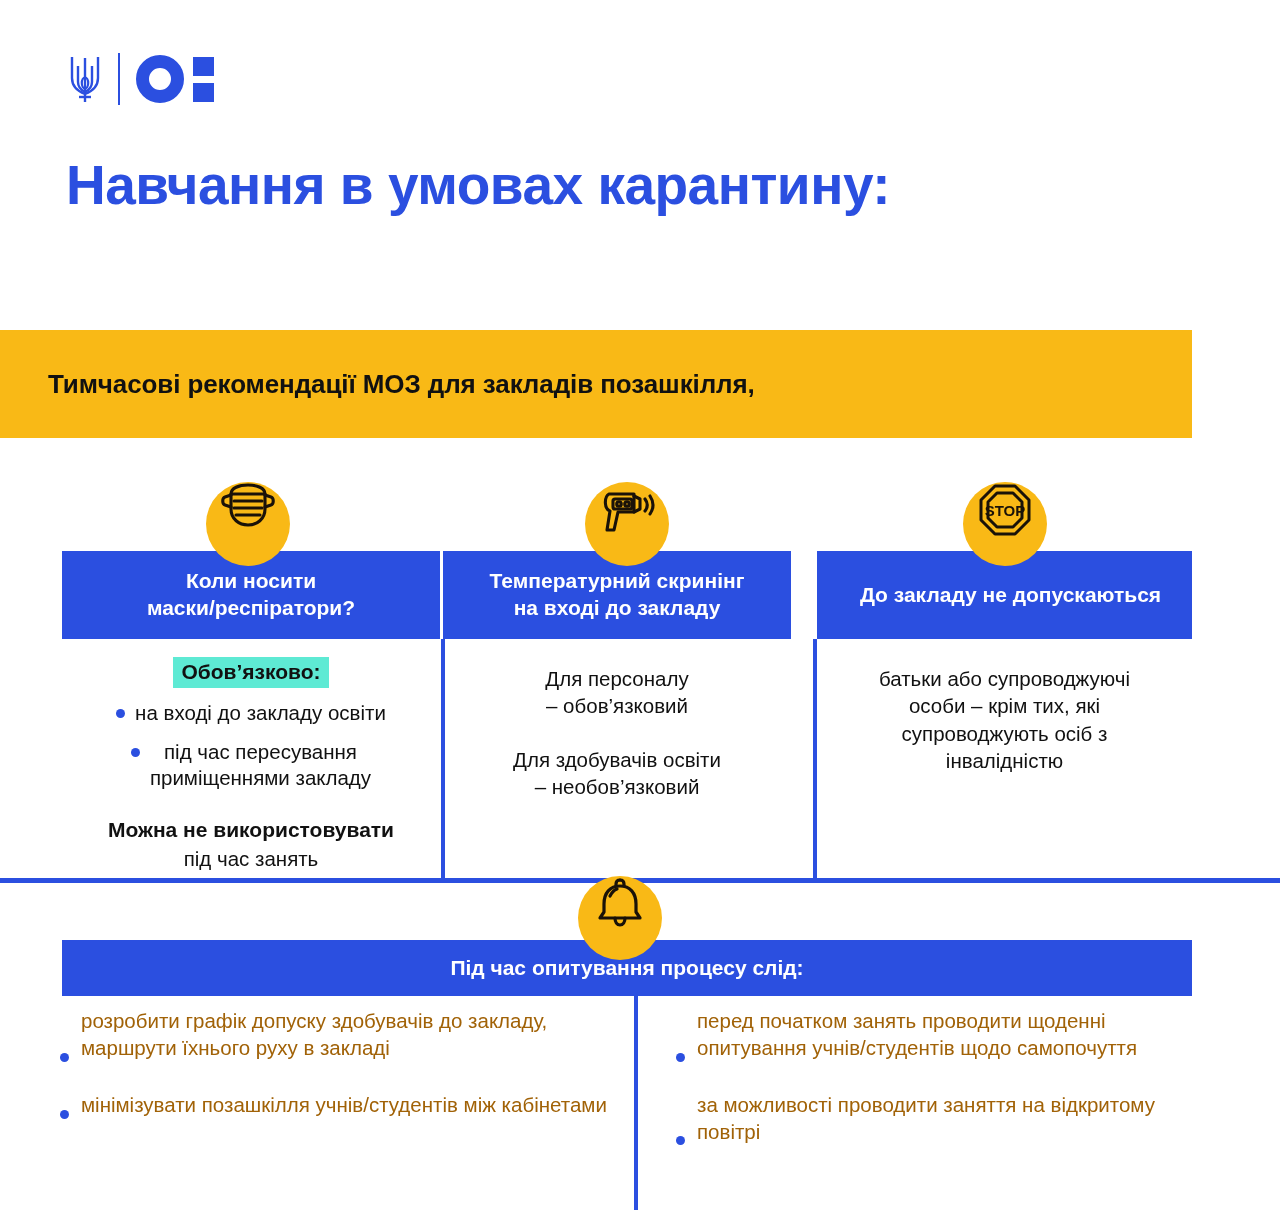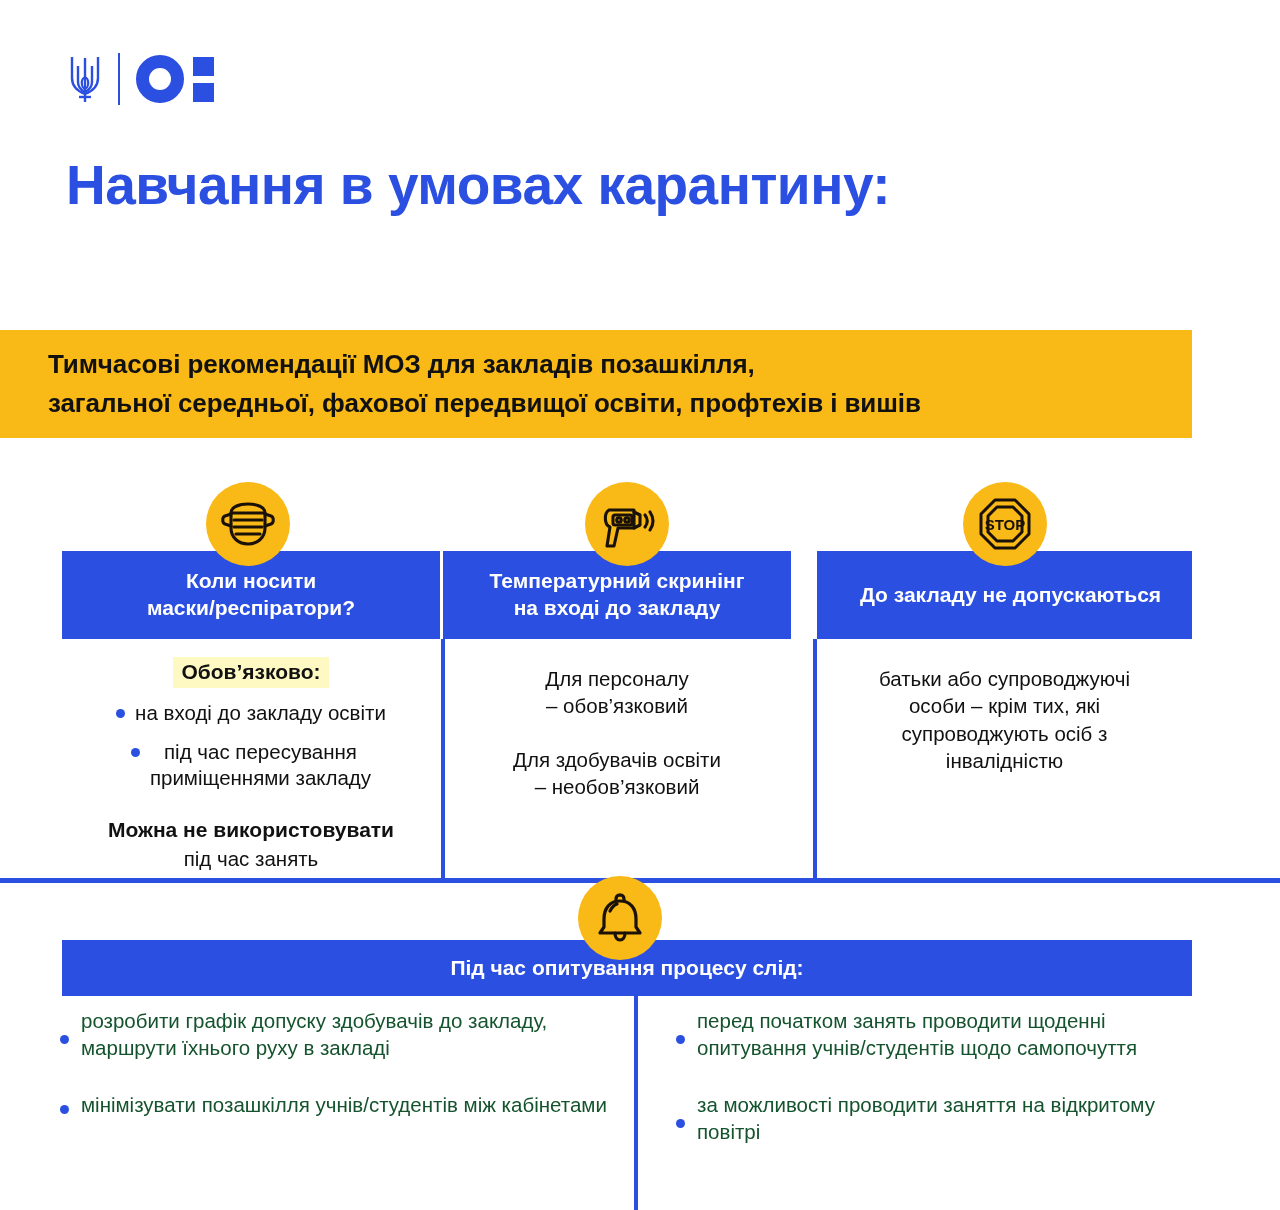--- a/index.html
+++ b/index.html
@@ -98,21 +98,21 @@
   }
 
   
   .icon-circle {
     position: absolute;
     width: 84px;
     height: 84px;
     border-radius: 50%;
     background: #F9B916;
     display: flex;
-    align-items: center;
+    align-items: flex-start;
     justify-content: center;
     z-index: 5;
   }
   #icon-mask   { left: 206px; top: 482px; }
   #icon-thermo { left: 585px; top: 482px; }
   #icon-stop   { left: 963px; top: 482px; }
   #icon-bell   { left: 578px; top: 876px; }
 
   
   .cols {
@@ -145,21 +145,21 @@
 
   #col-1 { left: 62px;  width: 378px; }
   #col-1 .col-head { width: 378px; height: 88px; }
   #col-2 { left: 443px; width: 348px; }
   #col-2 .col-head { width: 348px; height: 88px; }
   #col-3 { left: 817px; width: 375px; }
   #col-3 .col-head { width: 375px; height: 88px; padding-left: 12px; }
 
   .obov {
     display: inline-block;
-    background: #fef9c3;
+    background: #5eead4;
     font-weight: bold;
     font-size: 21px;
     padding: 1px 8px 2px 8px;
     margin-top: 18px;
   }
   .bullet-row {
     display: flex;
     align-items: flex-start;
     justify-content: center;
     gap: 10px;
@@ -213,24 +213,24 @@
     position: absolute;
     top: 1008px;
     left: 0;
     width: 1280px;
   }
   .blist { position: absolute; top: 0; }
   #blist-left  { left: 60px;  width: 560px; }
   #blist-right { left: 676px; width: 520px; }
   .bitem {
     display: flex;
-    align-items: center;
+    align-items: flex-end;
     gap: 12px;
     font-size: 20.5px;
-    color: #14532d;
+    color: #a16207;
     line-height: 1.31;
   }
   .bitem + .bitem { margin-top: 30px; }
   .bitem .dot { margin-top: 9px; }
   .bitem-text { text-align: left; }
 </style>
 </head>
 <body>
 
 <div class="logo-bar">
@@ -254,21 +254,20 @@
     </div>
   </div>
 </div>
 
 <div class="title-block">
   <div class="title-line1">Навчання в умовах карантину:</div>
 </div>
 
 <div class="banner">
   <div class="banner-line">Тимчасові рекомендації МОЗ для закладів позашкілля,</div>
-  <div class="banner-line">загальної середньої, фахової передвищої освіти, профтехів і вишів</div>
 </div>
 
 <div class="icon-circle" id="icon-mask">
   <svg width="58" height="46" viewBox="0 0 58 46">
     <g fill="none" stroke="#1A1208" stroke-width="3.1" stroke-linecap="round" stroke-linejoin="round">
       <path d="M12 12 C12 6 20 3 29 3 C38 3 46 6 46 12"></path>
       <path d="M12 12 L12 27 C12 37 20 43 29 43 C38 43 46 37 46 27 L46 12 Z"></path>
       <path d="M12 13 L6 15 C3 16 3 22 6 23 L12 25"></path>
       <path d="M46 13 L52 15 C55 16 55 22 52 23 L46 25"></path>
       <path d="M15 19 L43 19 M15 26 L43 26 M17 33 L41 33"></path>

